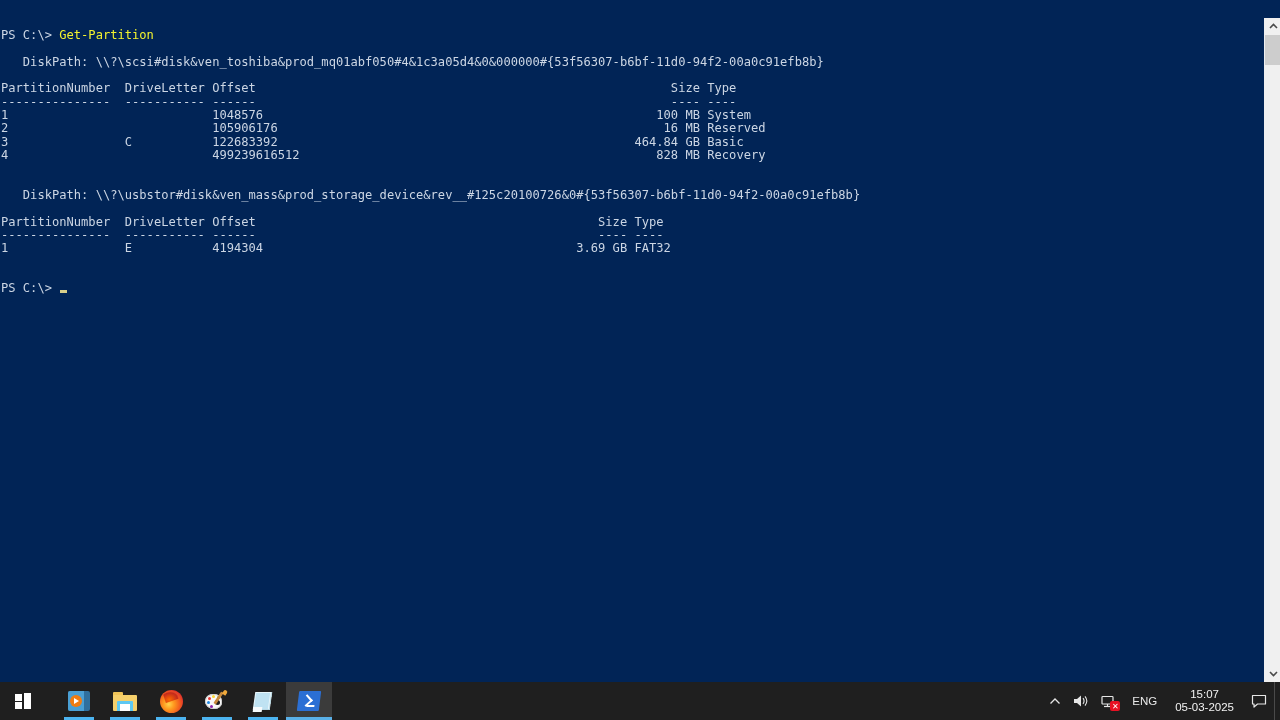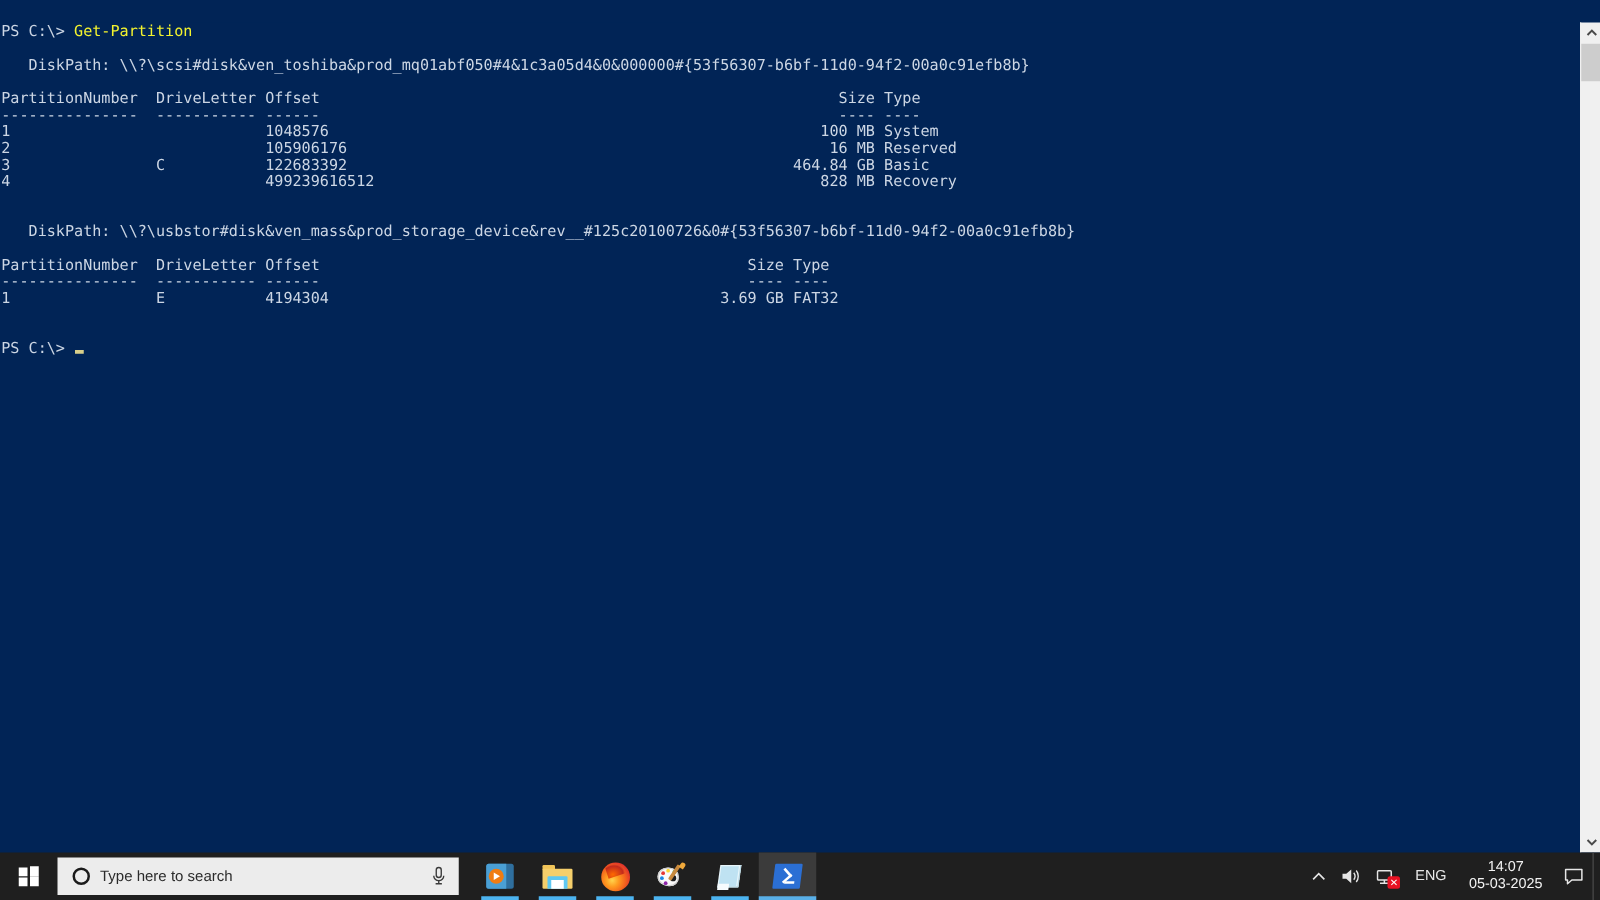--- a/index.html
+++ b/index.html
@@ -34,21 +34,21 @@
   .tb-title { font-size:11.5px; color:#1a1a1a; letter-spacing:0.1px; }
   .tb-spacer { flex:1; }
   .tb-btn {
     width:45px; height:18px; display:flex; align-items:center; justify-content:center;
     color:#222;
   }
   .tb-btn svg { display:block; }
 
   
   .console {
-    position:absolute; top:18px; left:0; width:1264px; height:664px;
+    position:absolute; top:28px; left:0; width:1264px; height:664px;
     background:#012456; color:#ccd6e4;
     font-family:"DejaVu Sans Mono", monospace;
     font-size:12.1px; line-height:13.33px;
     padding:1px 0 0 1px;
     white-space:pre;
     overflow:hidden;
   }
   .console .line { height:13.33px; white-space:pre; }
   .tok-prompt { color:#ccd6e4; }
   .tok-cmd { color:#f3f32e; }
@@ -206,32 +206,20 @@
   <div class="taskbar">
     <div class="start-btn">
       <span class="win-logo">
           <i></i>
           <i></i>
           <i></i>
           <i></i>
         </span>
     </div>
 
-    <div class="searchbox">
-      <span class="search-circle"></span>
-      <span class="search-text">Type here to search</span>
-      <span class="mic">
-        <svg width="16" height="18" viewBox="0 0 16 18">
-          <rect x="6" y="2" width="4" height="8" rx="2" fill="none" stroke="#3a3a3a" stroke-width="1.1"></rect>
-          <path d="M4 8.5a4 4 0 0 0 8 0" fill="none" stroke="#3a3a3a" stroke-width="1.1"></path>
-          <line x1="8" y1="12.5" x2="8" y2="15" stroke="#3a3a3a" stroke-width="1.1"></line>
-          <line x1="5.5" y1="15" x2="10.5" y2="15" stroke="#3a3a3a" stroke-width="1.1"></line>
-        </svg>
-      </span>
-    </div>
 
     <div class="tasks">
       <div class="task">
         <span class="ico-media">
           <span class="body"></span>
             <span class="face"></span>
             <span class="circ"></span>
             <span class="tri"></span>
         </span>
         <span class="underline"></span>
@@ -293,21 +281,21 @@
       <div class="tray-item tray-net">
         <svg width="17" height="15" viewBox="0 0 17 15">
           <rect x="1" y="2.5" width="11" height="7.5" rx="0.8" fill="none" stroke="#e6e6e6" stroke-width="1.2"></rect>
           <line x1="3" y1="12.5" x2="13" y2="12.5" stroke="#e6e6e6" stroke-width="1.2"></line>
           <line x1="6.5" y1="10" x2="6.5" y2="12.5" stroke="#e6e6e6" stroke-width="1.2"></line>
         </svg>
         <span class="xdot">✕</span>
       </div>
       <div class="tray-item tray-lang">ENG</div>
       <div class="clock">
-        <span>14:07</span>
+        <span>15:07</span>
         <span>05-03-2025</span>
       </div>
       <div class="action-center">
         <svg width="16" height="15" viewBox="0 0 16 15">
           <path d="M1.5 1.5h13v8.5h-8l-3.5 3v-3h-1.5z" fill="none" stroke="#e6e6e6" stroke-width="1.2" stroke-linejoin="round"></path>
         </svg>
       </div>
       <div class="showdesktop"></div>
     </div>
   </div>

